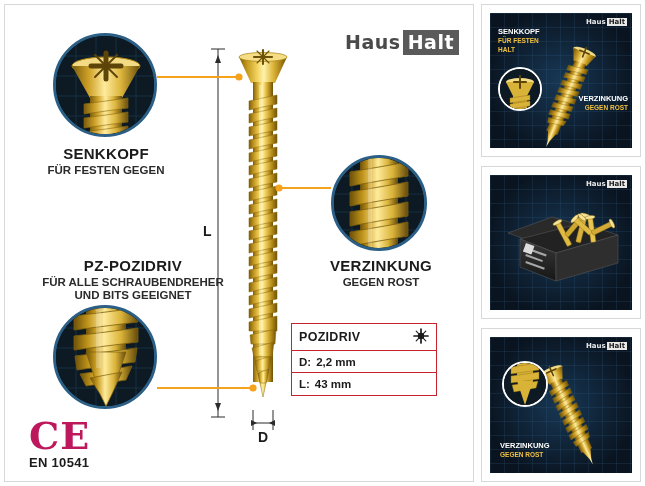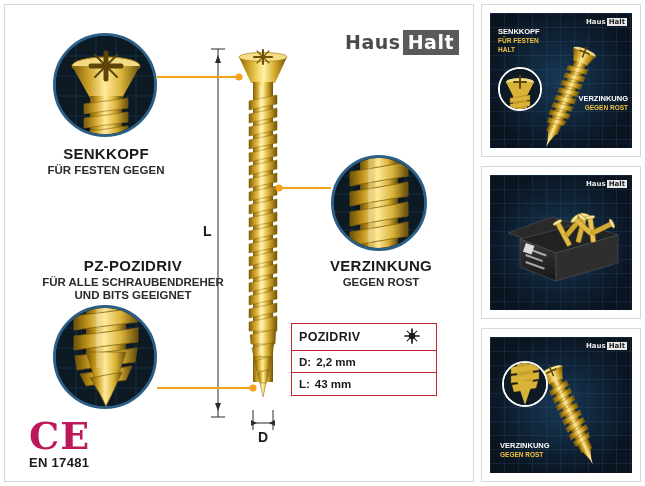--- a/index.html
+++ b/index.html
@@ -114,20 +114,21 @@
     left: 286px;
     top: 318px;
     width: 146px;
     border: 1.5px solid #c8232c;
     box-sizing: border-box;
     background: #fff;
   }
   .spec-row {
     display: flex;
     align-items: center;
+    justify-content: space-between;
     border-bottom: 1.5px solid #c8232c;
     padding: 4px 7px;
     font-size: 11.5px;
     font-weight: bold;
     color: #1b1b1b;
     box-sizing: border-box;
     min-height: 22px;
     gap: 44px;
   }
   .spec-row:last-child { border-bottom: none; }
@@ -505,21 +506,21 @@
       <div class="spec-row">
         <span style="display:flex;gap:5px;">
           <span>L:</span>
           <span>43 mm</span>
         </span>
       </div>
     </div>
 
     <div class="ce-wrap">
       <div class="ce-mark">CE</div>
-      <div class="en-num">EN 17481</div>
+      <div class="en-num">EN 10541</div>
     </div>
 
   </div>
 
   <div class="thumb" id="thumb1">
     <div class="thumb-inner">
       <div class="thumb-grid"></div>
       <div class="thumb-glow"></div>
 
       <div class="thumb-brand">

